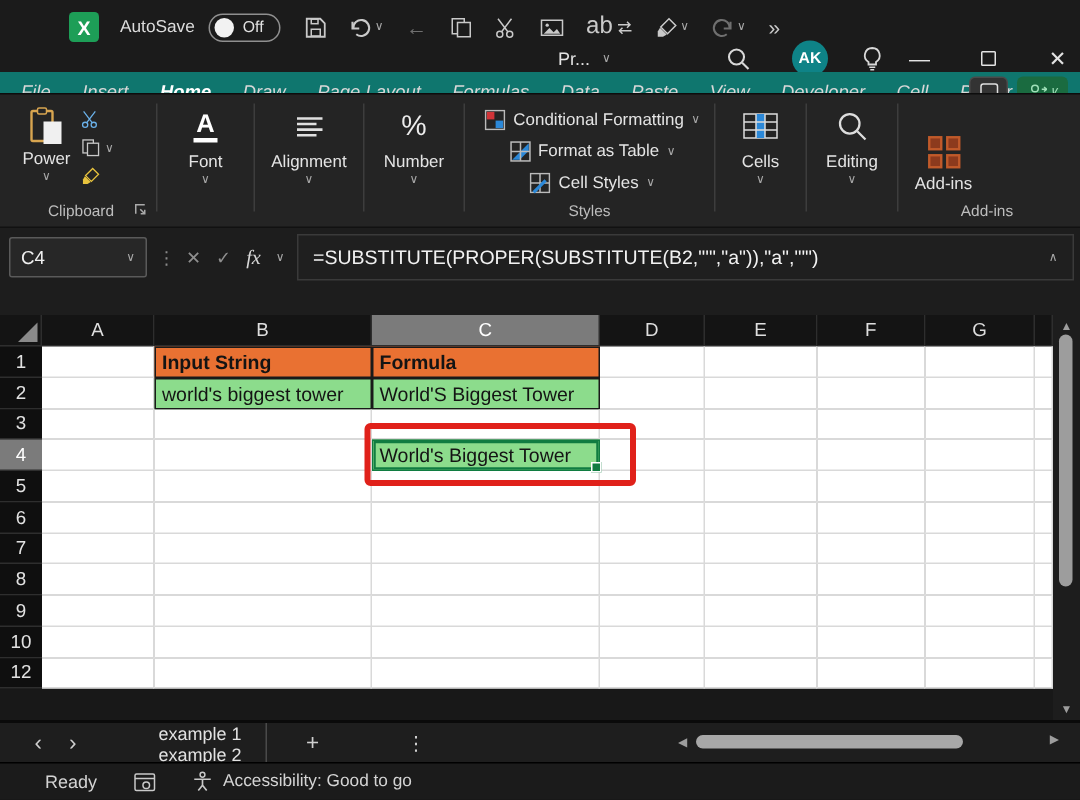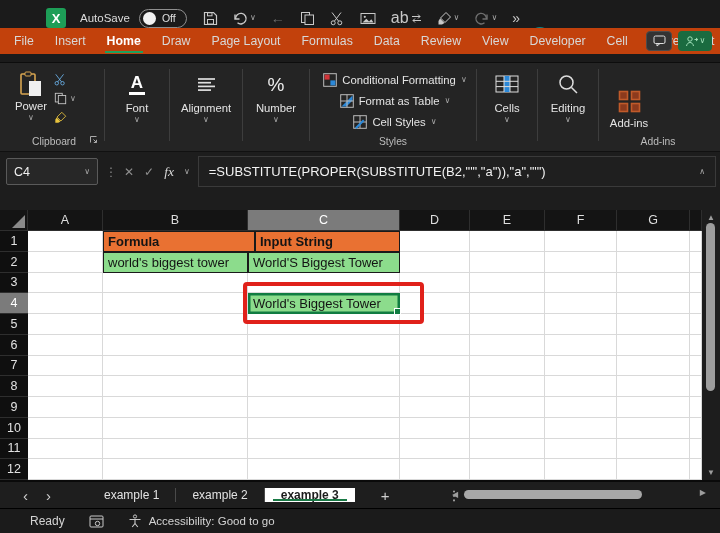--- a/index.html
+++ b/index.html
@@ -25,21 +25,21 @@
   .t-search{left:484px;}
   .avatar{left:528px;}
   .avatar .circ{width:24px;height:24px;border-radius:50%;background:#0E8387;color:#fff;font-size:10.5px;
     display:flex;align-items:center;justify-content:center;font-weight:bold;}
   .t-bulb{left:574px;}
   .win-min{left:604px;}.win-max{left:650px;}.win-close{left:696px;}
   .win-btn{width:18px;justify-content:center;color:#e3e3e3;font-size:14px;}
   .max-box{width:10px;height:10px;border:1.3px solid #e3e3e3;border-radius:1px;}
 
   
-  .menubar{top:28px;height:26px;background:#c2410c;display:flex;align-items:center;padding-left:14px;gap:21px;}
+  .menubar{top:48px;height:26px;background:#0f766e;display:flex;align-items:center;padding-left:14px;gap:21px;font-style:italic;}
   .menu-item{color:#d8d8d8;font-size:12.3px;position:relative;cursor:default;}
   .menu-item.active{color:#fff;font-weight:bold;}
   .menu-item.active::after{content:'';position:absolute;left:-2px;right:-2px;bottom:-5px;height:2.5px;background:#1EA15F;}
   .mb-right{position:absolute;right:8px;top:3px;display:flex;gap:6px;align-items:center;}
   .comment-btn{width:26px;height:20px;background:#333;border:1px solid #4b4b4b;border-radius:4px;
     display:flex;align-items:center;justify-content:center;}
   .share-btn{width:34px;height:20px;background:#1A6B40;border-radius:4px;display:flex;align-items:center;justify-content:center;gap:2px;}
 
   
   .ribbon{top:62px;height:90px;background:#242424;border-top:1px solid #0d0d0d;border-bottom:1px solid #111;
@@ -93,21 +93,21 @@
   .selected-cell{border:1px solid var(--sel);box-shadow:inset 0 0 0 1.5px var(--sel);position:relative;z-index:2;}
   .selected-cell::after{content:'';position:absolute;right:-2px;bottom:-2px;width:5px;height:5px;background:var(--sel);border:1px solid #fff;}
   .red-box{position:absolute;left:243px;top:72px;width:181px;height:42px;border:4px solid var(--annot);border-radius:4px;z-index:6;}
   .v-scroll{position:absolute;right:0;top:0;width:18px;height:270px;background:#1d1d1d;}
   .v-thumb{position:absolute;left:4px;top:13px;width:9px;height:168px;background:#9d9d9d;border-radius:5px;}
   .v-arrow{position:absolute;left:0;width:18px;text-align:center;color:#9d9d9d;font-size:8px;}
 
   
   .tabbar{top:480px;height:28px;background:#1e1e1e;border-top:2px solid #0a0a0a;display:flex;align-items:center;}
   .nav-arrow{color:#cfcfcf;font-size:15px;padding:0 9px;}
-  .sheet-tabs{display:flex;align-items:center;height:26px;margin-left:28px;}
+  .sheet-tabs{display:flex;align-items:flex-end;height:26px;margin-left:28px;flex-direction:column;}
   .sheet-tab{display:flex;align-items:center;padding:0 16px;color:#e2e2e2;font-size:12px;border-right:1px solid #4a4a4a;}
   .sheet-tab.active{background:#fff;color:#1c1c1c;font-weight:bold;border-right:none;position:relative;}
   .sheet-tab.active::after{content:'';position:absolute;left:8px;right:8px;bottom:1px;height:2px;background:#1A7A46;}
   .add-sheet{color:#cfcfcf;font-size:15px;margin-left:26px;}
   .tab-menu{color:#cfcfcf;margin-left:58px;font-size:13px;}
   .h-scroll{position:absolute;left:452px;right:12px;top:488px;height:12px;display:flex;align-items:center;}
   .h-arrow{color:#9d9d9d;font-size:8px;}
   .h-track{flex:1;margin:0 4px;position:relative;height:9px;}
   .h-thumb{position:absolute;left:2px;top:0;width:178px;height:9px;background:#a8a8a8;border-radius:5px;}
   .h-right{position:absolute;right:14px;top:488px;color:#9d9d9d;font-size:8px;}
@@ -222,21 +222,21 @@
 
 <div class="band menubar">
   <div style="display:flex;gap:21px;">
       <div class="menu-item">File</div>
       <div class="menu-item">Insert</div>
       <div class="menu-item active">Home</div>
       <div class="menu-item">Draw</div>
       <div class="menu-item">Page Layout</div>
       <div class="menu-item">Formulas</div>
       <div class="menu-item">Data</div>
-      <div class="menu-item">Review</div>
+      <div class="menu-item">Paste</div>
       <div class="menu-item">View</div>
       <div class="menu-item">Developer</div>
       <div class="menu-item">Cell</div>
       <div class="menu-item">Power Pivot</div>
     </div>
   <div class="mb-right">
     <div class="comment-btn">
       <svg width="13" height="12" viewBox="0 0 13 12">
           <rect x="1" y="1" width="11" height="7.5" rx="1.5" fill="none" stroke="#e0e0e0"></rect>
           <path d="M4 8.5v2.5l3-2.5" fill="none" stroke="#e0e0e0"></path>
@@ -434,22 +434,22 @@
         <div class="g-colhead g-selhead" style="width: 152px;">C</div>
         <div class="g-colhead" style="width: 70px;">D</div>
         <div class="g-colhead" style="width: 75px;">E</div>
         <div class="g-colhead" style="width: 72px;">F</div>
         <div class="g-colhead" style="width: 73px;">G</div>
         <div class="g-colhead" style="width: 12px;"></div>
       </div>
       <div class="g-row">
         <div class="g-rowhead">1</div>
         <div class="g-cell" style="width: 75px;"></div>
+        <div class="g-cell orange-header" style="width: 145px;">Input String</div>
         <div class="g-cell orange-header" style="width: 152px;">Formula</div>
-        <div class="g-cell orange-header" style="width: 145px;">Input String</div>
         <div class="g-cell" style="width: 70px;"></div>
         <div class="g-cell" style="width: 75px;"></div>
         <div class="g-cell" style="width: 72px;"></div>
         <div class="g-cell" style="width: 73px;"></div>
         <div class="g-cell" style="width: 12px;"></div>
       </div>
       <div class="g-row">
         <div class="g-rowhead">2</div>
         <div class="g-cell" style="width: 75px;"></div>
         <div class="g-cell green-cell" style="width: 145px;">world's biggest tower</div>
@@ -532,31 +532,20 @@
         <div class="g-cell" style="width: 145px;"></div>
         <div class="g-cell" style="width: 152px;"></div>
         <div class="g-cell" style="width: 70px;"></div>
         <div class="g-cell" style="width: 75px;"></div>
         <div class="g-cell" style="width: 72px;"></div>
         <div class="g-cell" style="width: 73px;"></div>
         <div class="g-cell" style="width: 12px;"></div>
       </div>
       <div class="g-row">
         <div class="g-rowhead">10</div>
-        <div class="g-cell" style="width: 75px;"></div>
-        <div class="g-cell" style="width: 145px;"></div>
-        <div class="g-cell" style="width: 152px;"></div>
-        <div class="g-cell" style="width: 70px;"></div>
-        <div class="g-cell" style="width: 75px;"></div>
-        <div class="g-cell" style="width: 72px;"></div>
-        <div class="g-cell" style="width: 73px;"></div>
-        <div class="g-cell" style="width: 12px;"></div>
-      </div>
-      <div class="g-row">
-        <div class="g-rowhead">11</div>
         <div class="g-cell" style="width: 75px;"></div>
         <div class="g-cell" style="width: 145px;"></div>
         <div class="g-cell" style="width: 152px;"></div>
         <div class="g-cell" style="width: 70px;"></div>
         <div class="g-cell" style="width: 75px;"></div>
         <div class="g-cell" style="width: 72px;"></div>
         <div class="g-cell" style="width: 73px;"></div>
         <div class="g-cell" style="width: 12px;"></div>
       </div>
       <div class="g-row">

